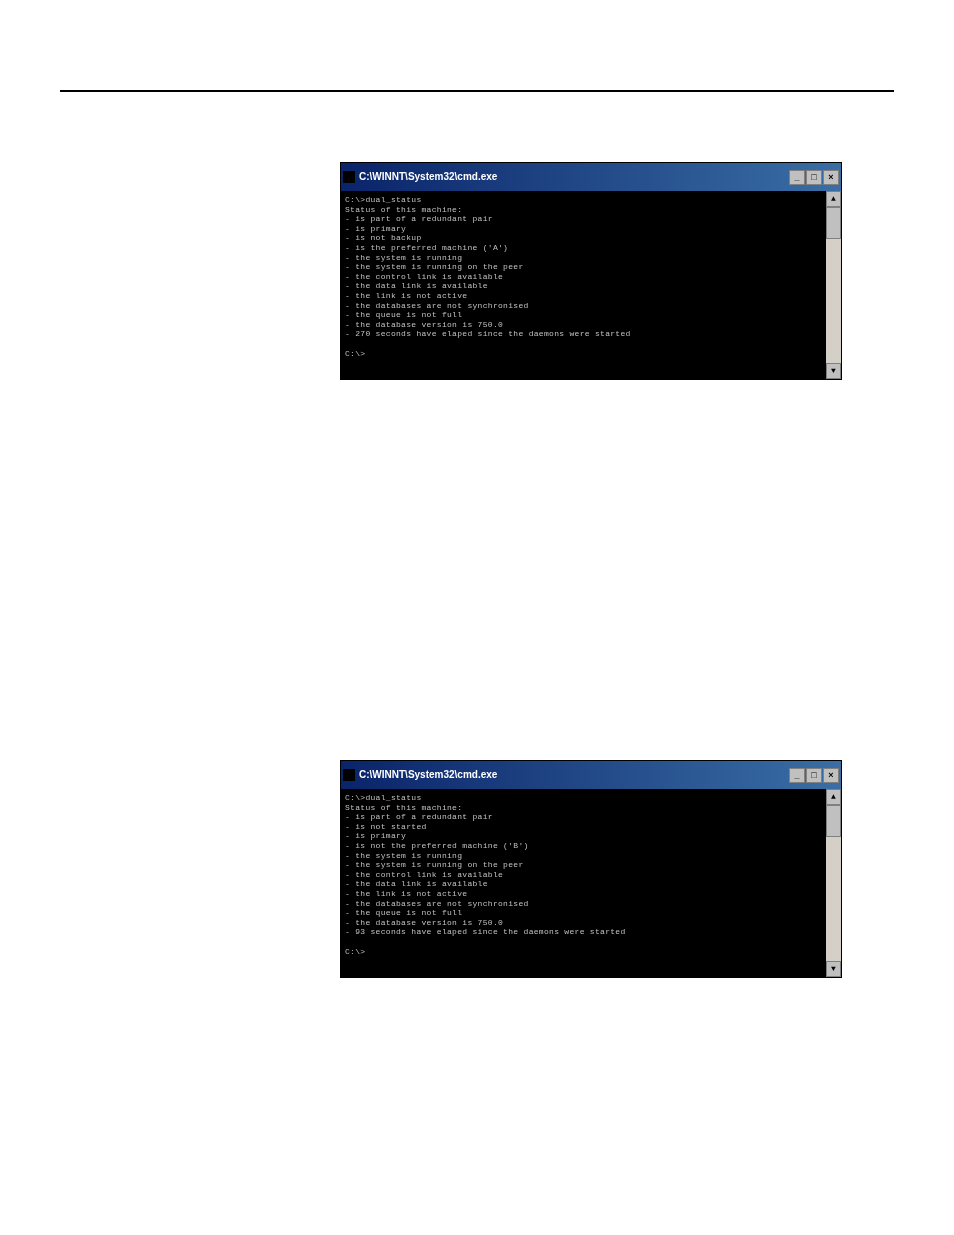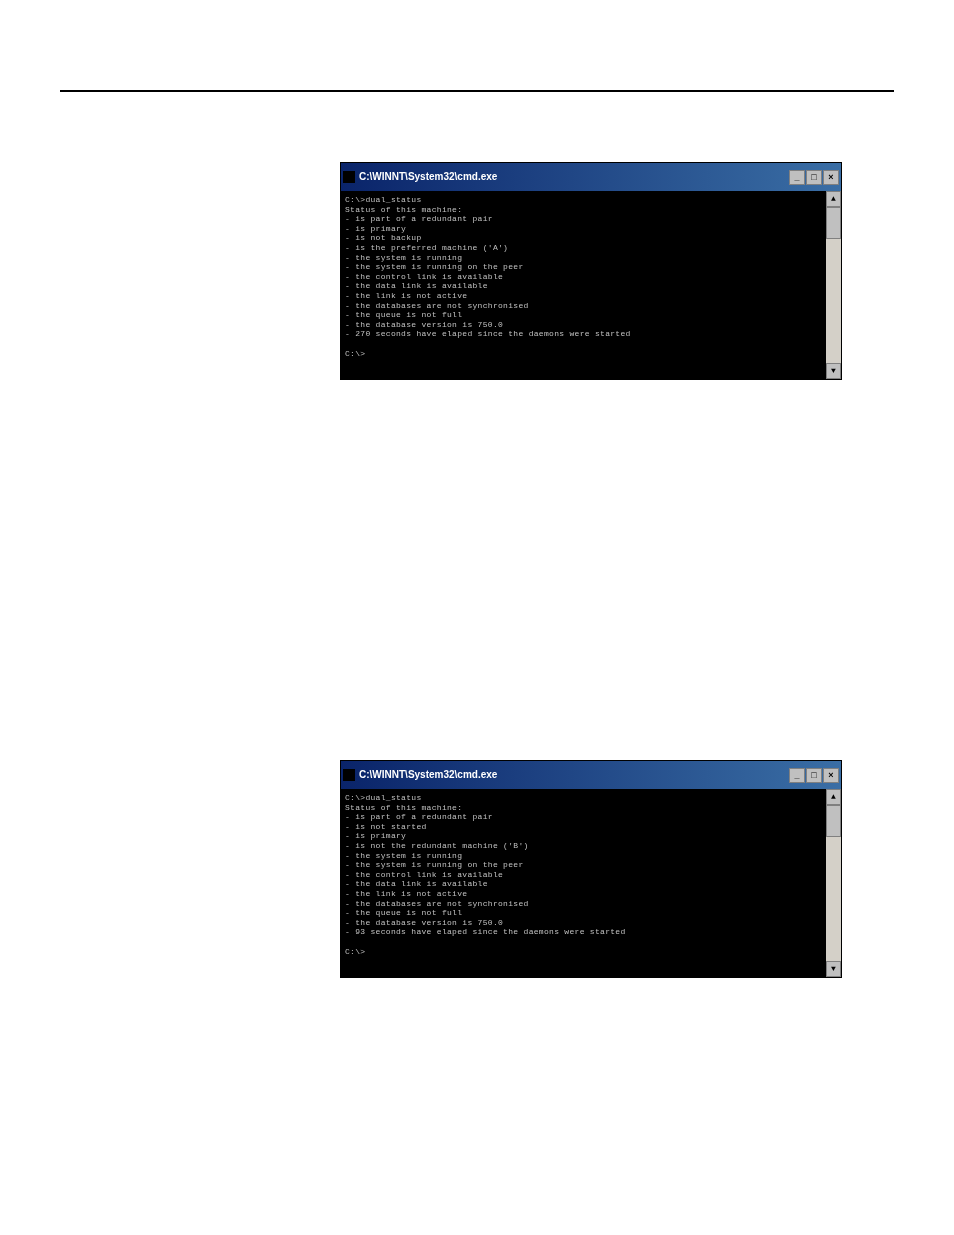--- a/index.html
+++ b/index.html
@@ -185,21 +185,21 @@
         <div class="win-btn">□</div>
         <div class="win-btn">×</div>
       </div>
     </div>
     <div class="content-wrap">
       <div class="term"><span class="prompt">C:\&gt;dual_status</span>
 <span>Status of this machine:</span>
 <span>- is part of a redundant pair</span>
 <span>- is not started</span>
 <span>- is primary</span>
-<span>- is not the redundant machine ('B')</span>
+<span>- is not the preferred machine ('B')</span>
 <span>- the system is running</span>
 <span>- the system is running on the peer</span>
 <span>- the control link is available</span>
 <span>- the data link is available</span>
 <span>- the link is not active</span>
 <span>- the databases are not synchronised</span>
 <span>- the queue is not full</span>
 <span>- the database version is 750.0</span>
 <span>- 93 seconds have elaped since the daemons were started</span>
 

